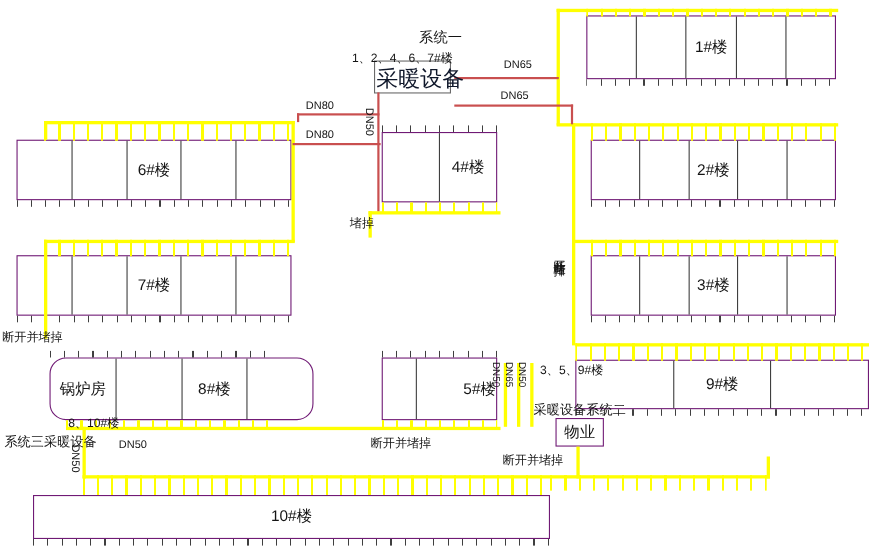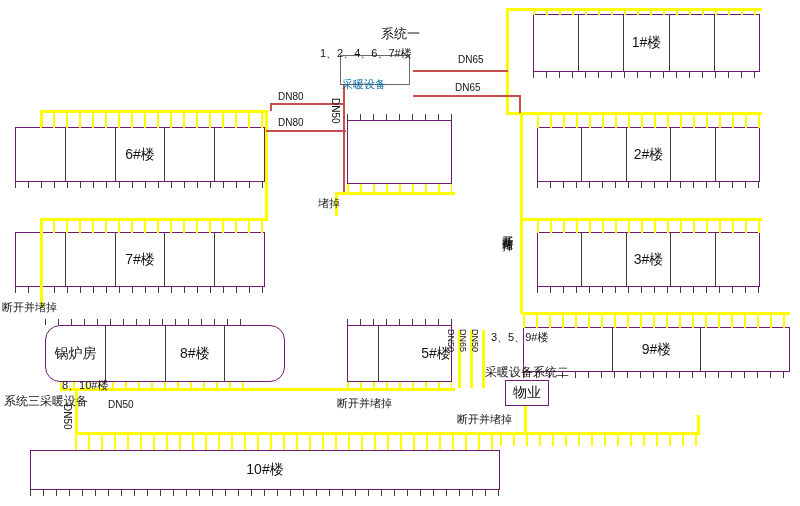--- a/index.html
+++ b/index.html
@@ -87,20 +87,23 @@
     </div>
     <div class="building" style="left: 523px; top: 327px; width: 267px; height: 45px;">
       <div class="cell"></div>
       <div class="cell">
         <span class="blabel">9#楼</span>
       </div>
       <div class="cell"></div>
     </div>
     <div class="building" style="left: 347px; top: 120px; width: 105px; height: 64px;">
       <div class="cell"></div>
+      <div class="cell">
+        <span class="blabel">4#楼</span>
+      </div>
     </div>
     <div class="building" style="left: 347px; top: 325px; width: 105px; height: 57px; gap: 42px;">
       <div class="cell"></div>
       <div class="cell">
         <span class="blabel">5#楼</span>
       </div>
     </div>
     <div class="building" style="left: 15px; top: 127px; width: 250px; height: 55px;">
       <div class="cell"></div>
       <div class="cell"></div>
@@ -184,21 +187,21 @@
     <div class="pipe" style="left: 482px; top: 330px; width: 3px; height: 58px; background: rgb(255, 255, 0);"></div>
     <div class="pipe supply" style="left: 413px; top: 70px; width: 95px; height: 2px; background: rgb(201, 79, 79);"></div>
     <div class="pipe supply" style="left: 413px; top: 95px; width: 108px; height: 2px; background: rgb(201, 79, 79);"></div>
     <div class="pipe supply" style="left: 519px; top: 95px; width: 2px; height: 18px; background: rgb(201, 79, 79);"></div>
     <div class="pipe supply" style="left: 270px; top: 103px; width: 75px; height: 2px; background: rgb(201, 79, 79);"></div>
     <div class="pipe supply" style="left: 270px; top: 103px; width: 2px; height: 8px; background: rgb(201, 79, 79);"></div>
     <div class="pipe supply" style="left: 266px; top: 130px; width: 80px; height: 2px; background: rgb(201, 79, 79);"></div>
     <div class="pipe supply" style="left: 343px; top: 84px; width: 2px; height: 108px; background: rgb(201, 79, 79);"></div>
     <div class="lbl" style="left: 352px; top: 27px; font-size: 13px; color: rgb(20, 20, 20); margin-left: 29px;">系统一</div>
     <div class="lbl" style="left: 320px; top: 47px; font-size: 11px; color: rgb(20, 20, 20);">1、2、4、6、7#楼</div>
-    <div class="lbl" style="left: 342px; top: 78px; font-size: 11px; color: #0369a1;">采暖设备</div>
+    <div class="lbl" style="left: 342px; top: 61px; font-size: 20px; color: #0f172a;">采暖设备</div>
     <div class="lbl" style="left: 458px; top: 54px; font-size: 10px; color: rgb(20, 20, 20);">DN65</div>
     <div class="lbl" style="left: 455px; top: 82px; font-size: 10px; color: rgb(20, 20, 20);">DN65</div>
     <div class="lbl" style="left: 278px; top: 91px; font-size: 10px; color: rgb(20, 20, 20);">DN80</div>
     <div class="lbl" style="left: 278px; top: 117px; font-size: 10px; color: rgb(20, 20, 20);">DN80</div>
     <div class="lbl" style="left: 341px; top: 98px; font-size: 10px; color: rgb(20, 20, 20); transform: rotate(90deg); transform-origin: left top;">DN50</div>
     <div class="lbl" style="left: 318px; top: 197px; font-size: 11px; color: rgb(20, 20, 20);">堵掉</div>
     <div class="lbl" style="left: 2px; top: 301px; font-size: 11px; color: rgb(20, 20, 20);">断开并堵掉</div>
     <div class="lbl vert" style="left: 501px; top: 227px; font-size: 11px; color: rgb(20, 20, 20);">断开并堵掉</div>
     <div class="lbl" style="left: 491px; top: 331px; font-size: 11px; color: rgb(20, 20, 20);">3、5、9#楼</div>
     <div class="lbl" style="left: 485px; top: 366px; font-size: 12px; color: rgb(20, 20, 20);">采暖设备系统二</div>

